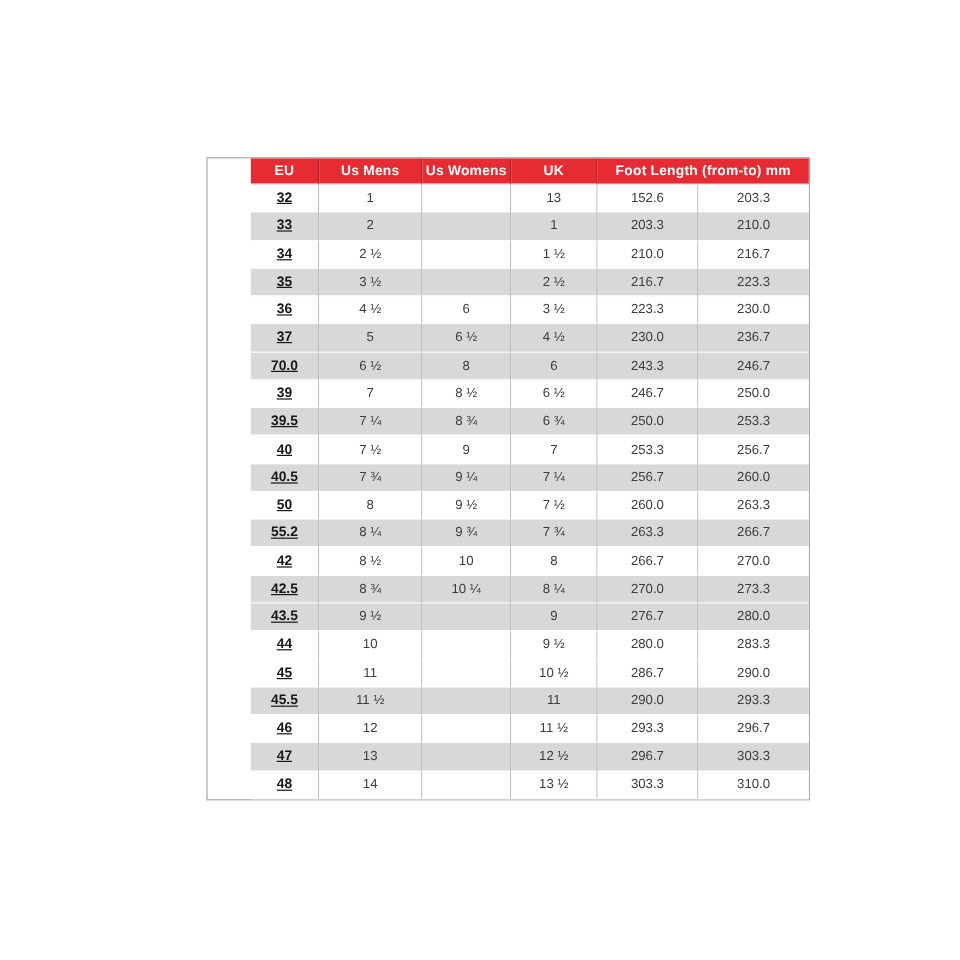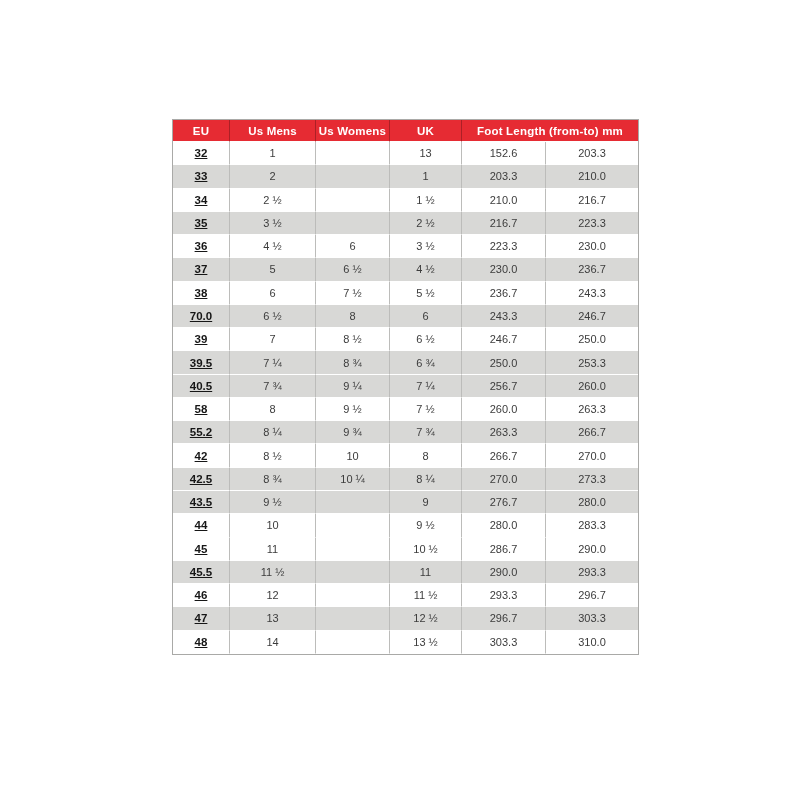--- a/index.html
+++ b/index.html
@@ -9,28 +9,29 @@
   body {
     width: 800px;
     height: 800px;
     background: #ffffff;
     position: relative;
     font-family: "Liberation Sans", sans-serif;
   }
   .size-table {
     position: absolute;
     left: 172px;
-    top: 119px;
+    top: 131px;
     width: 465px;
     height: 536px;
     box-sizing: border-box;
     border-collapse: separate;
     border-spacing: 0;
     table-layout: fixed;
     border: 1px solid #a9a9a7;
+    padding-left: 36px;
   }
   .size-table th {
     background: var(--header-bg, #e62b33);
     color: var(--header-text, #ffffff);
     font-size: 11.5px;
     font-weight: bold;
     text-align: center;
     vertical-align: middle;
     padding: 0;
     height: 21px;
@@ -127,28 +128,20 @@
         <td>230.0</td>
       </tr>
       <tr class="alt">
         <td>37</td>
         <td>5</td>
         <td>6 ½</td>
         <td>4 ½</td>
         <td>230.0</td>
         <td>236.7</td>
       </tr>
-      <tr>
-        <td>38</td>
-        <td>6</td>
-        <td>7 ½</td>
-        <td>5 ½</td>
-        <td>236.7</td>
-        <td>243.3</td>
-      </tr>
       <tr class="alt">
         <td>70.0</td>
         <td>6 ½</td>
         <td>8</td>
         <td>6</td>
         <td>243.3</td>
         <td>246.7</td>
       </tr>
       <tr>
         <td>39</td>
@@ -159,30 +152,38 @@
         <td>250.0</td>
       </tr>
       <tr class="alt">
         <td>39.5</td>
         <td>7 ¼</td>
         <td>8 ¾</td>
         <td>6 ¾</td>
         <td>250.0</td>
         <td>253.3</td>
       </tr>
+      <tr>
+        <td>40</td>
+        <td>7 ½</td>
+        <td>9</td>
+        <td>7</td>
+        <td>253.3</td>
+        <td>256.7</td>
+      </tr>
       <tr class="alt">
         <td>40.5</td>
         <td>7 ¾</td>
         <td>9 ¼</td>
         <td>7 ¼</td>
         <td>256.7</td>
         <td>260.0</td>
       </tr>
       <tr>
-        <td>58</td>
+        <td>50</td>
         <td>8</td>
         <td>9 ½</td>
         <td>7 ½</td>
         <td>260.0</td>
         <td>263.3</td>
       </tr>
       <tr class="alt">
         <td>55.2</td>
         <td>8 ¼</td>
         <td>9 ¾</td>

